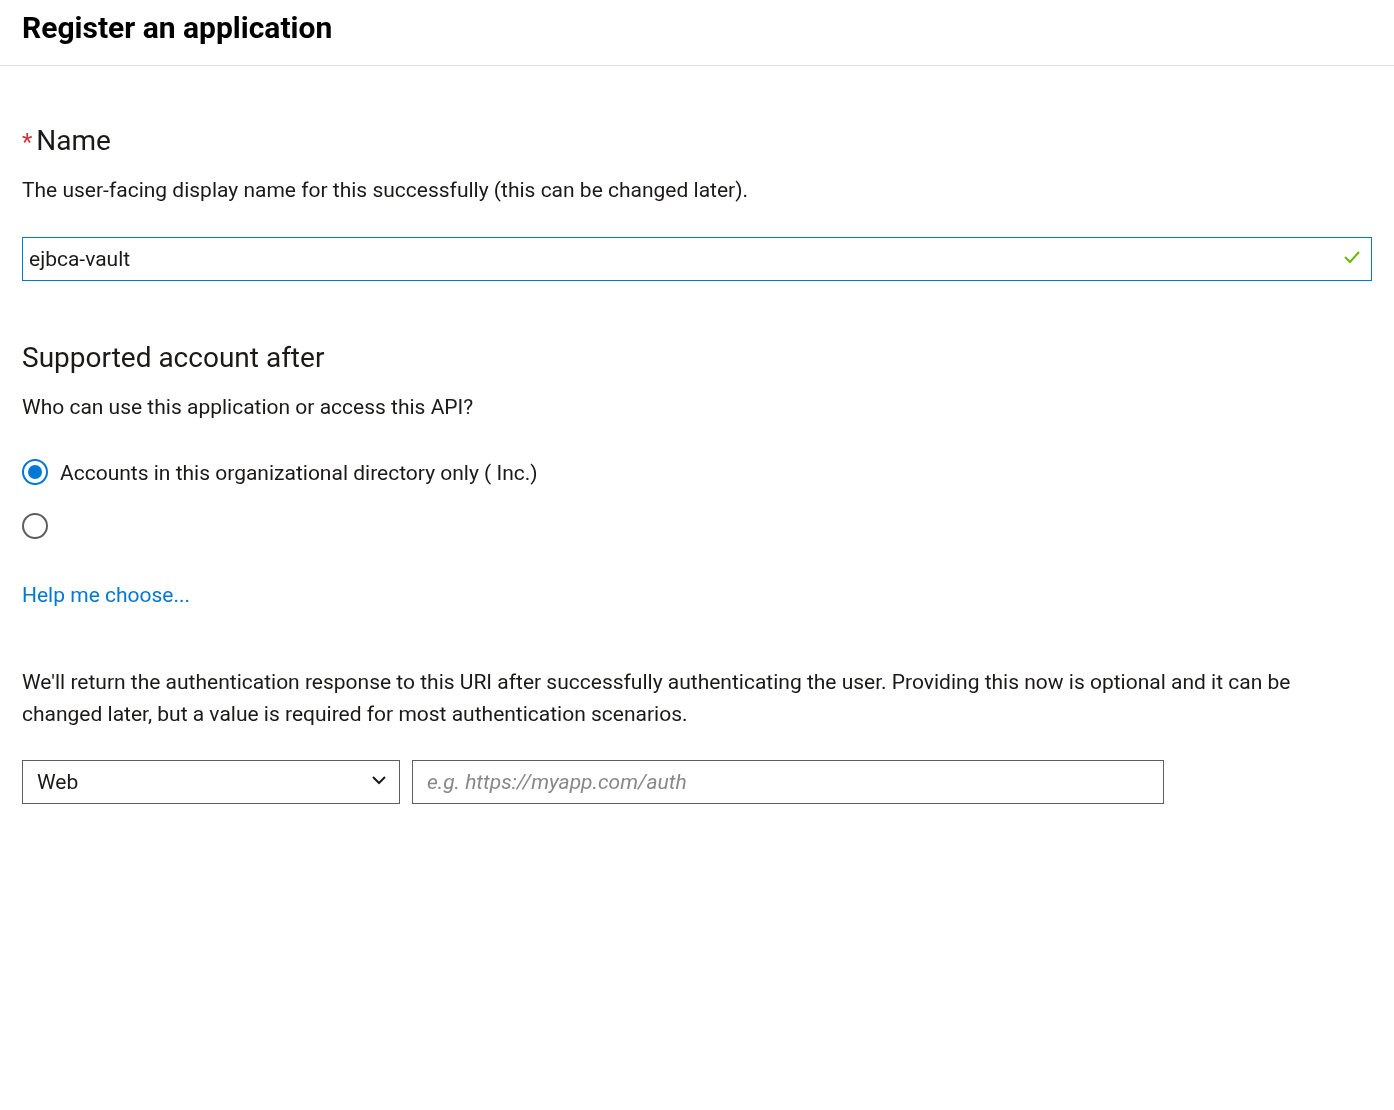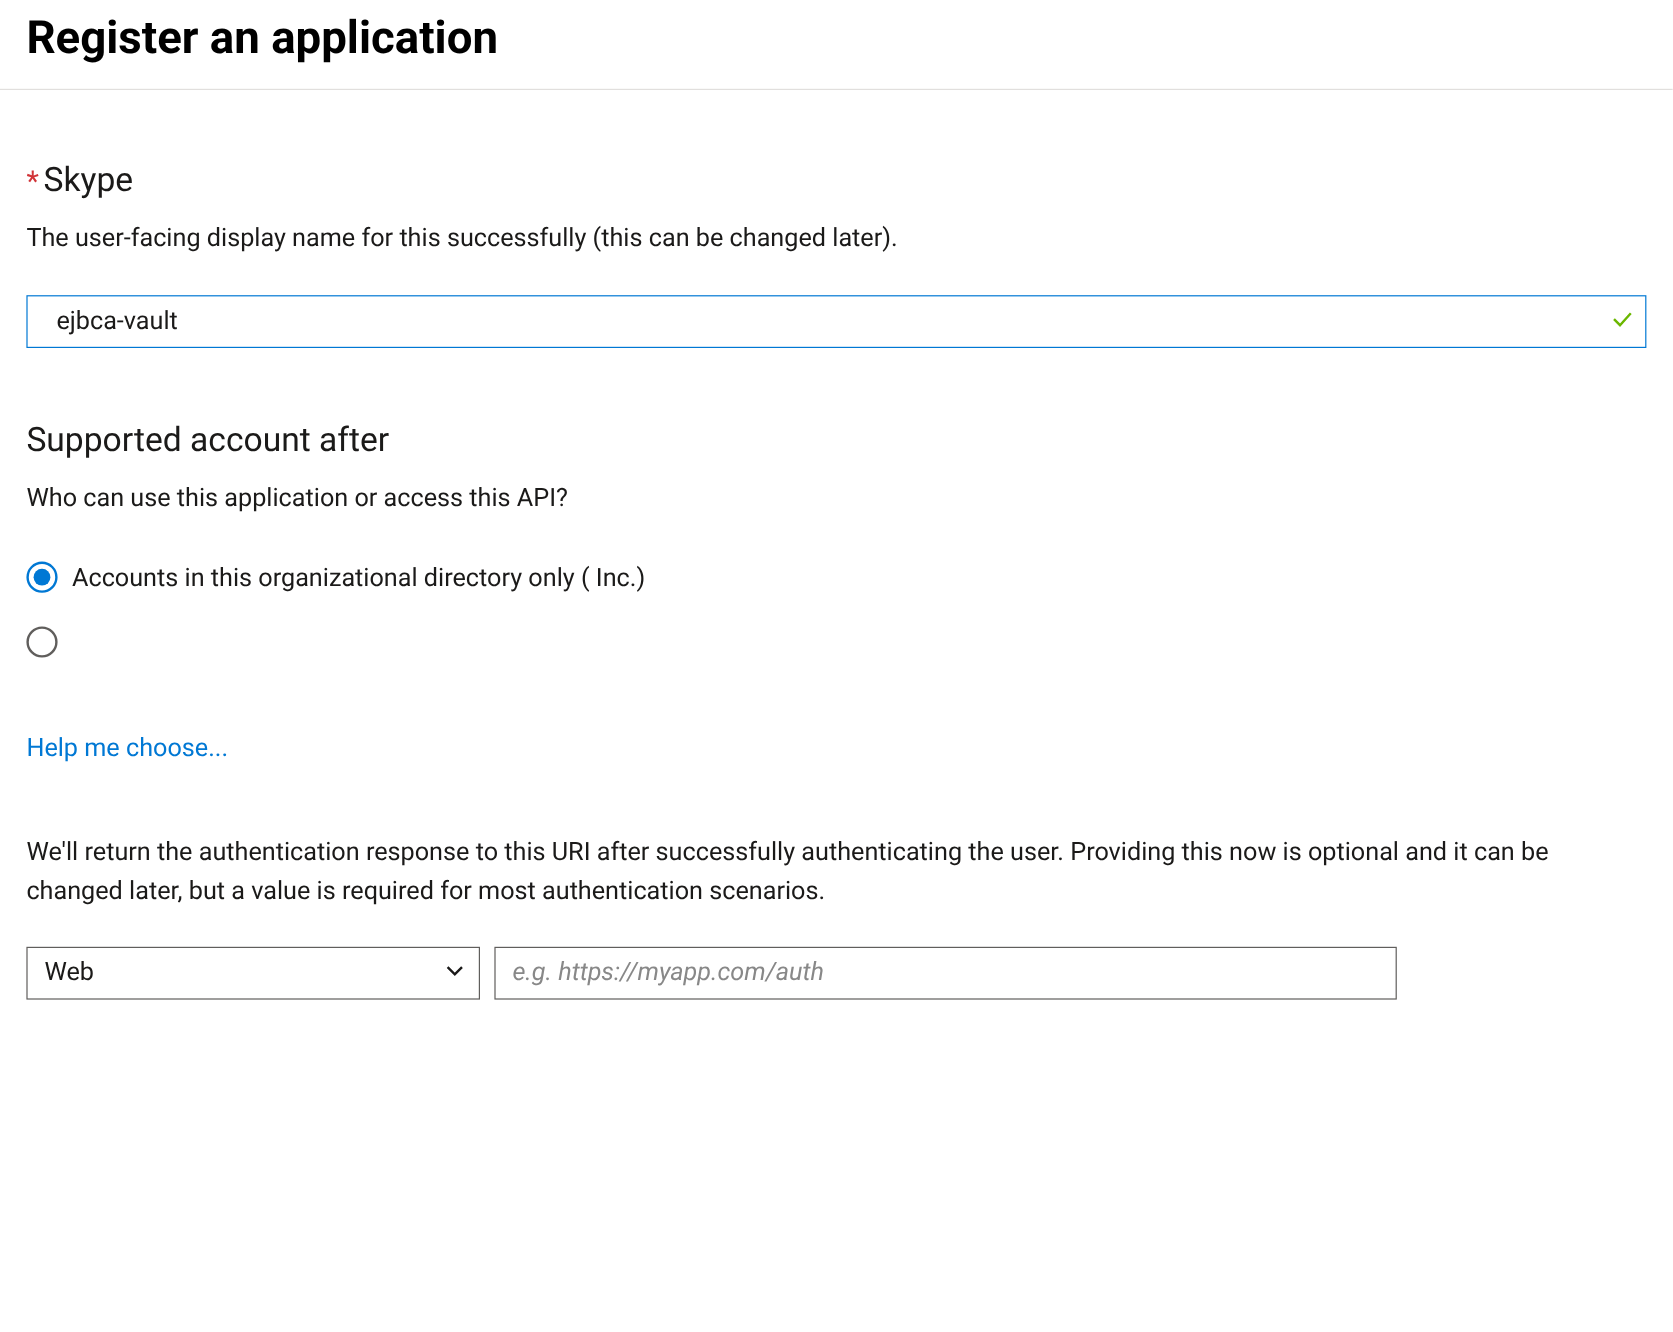--- a/index.html
+++ b/index.html
@@ -12,21 +12,21 @@
       background: #ffffff;
       color: #1b1a19;
       padding: 0;
       width: 1394px;
     }
     .page-title-bar {
       padding: 10px 22px 20px 22px;
       border-bottom: 1px solid #e1dfdd;
     }
     .page-title {
-      font-size: 38px;
+      font-size: 30px;
       font-weight: 700;
       color: #000;
     }
     .content {
       padding: 10px 22px 30px 22px;
     }
     .section {
       margin-top: 60px;
     }
     .section:first-child {
@@ -63,21 +63,21 @@
       margin-bottom: 0;
     }
     .input-wrapper {
       position: relative;
       margin-top: 30px;
     }
     .text-input {
       width: 100%;
       height: 44px;
       border: 1px solid #0078d4;
-      padding: 6px 40px 6px 24px;
+      padding: 6px 40px 6px 6px;
       font-size: 21px;
       font-family: inherit;
       color: #1b1a19;
       outline: none;
     }
     .valid-check {
       position: absolute;
       right: 10px;
       top: 50%;
       transform: translateY(-50%);
@@ -114,21 +114,21 @@
       height: 14px;
       background: #0078d4;
       border-radius: 50%;
     }
     .radio-label {
       font-size: 21px;
       color: #1b1a19;
     }
     .help-link {
       display: inline-block;
-      margin-top: 64px;
+      margin-top: 44px;
       font-size: 21px;
       color: #0078d4;
       text-decoration: none;
       cursor: pointer;
     }
     .redirect-row {
       display: flex;
       gap: 12px;
       margin-top: 30px;
     }
@@ -175,21 +175,21 @@
 
 <div class="page-title-bar">
   <h1 class="page-title">Register an application</h1>
 </div>
 
 <div class="content">
 
   <div class="section">
     <div class="field-label-row">
       <span class="required-asterisk">*</span>
-      <span class="field-label">Skype</span>
+      <span class="field-label">Name</span>
     </div>
     <p class="description">The user-facing display name for this successfully (this can be changed later).</p>
     <div class="input-wrapper">
       <input type="text" class="text-input" value="ejbca-vault" style="">
       <span class="valid-check">
         <svg width="20" height="20" viewBox="0 0 20 20" fill="none">
           <path d="M3 10 L8 15 L17 5" stroke="#6bb700" stroke-width="2" fill="none"></path>
         </svg>
       </span>
     </div>

